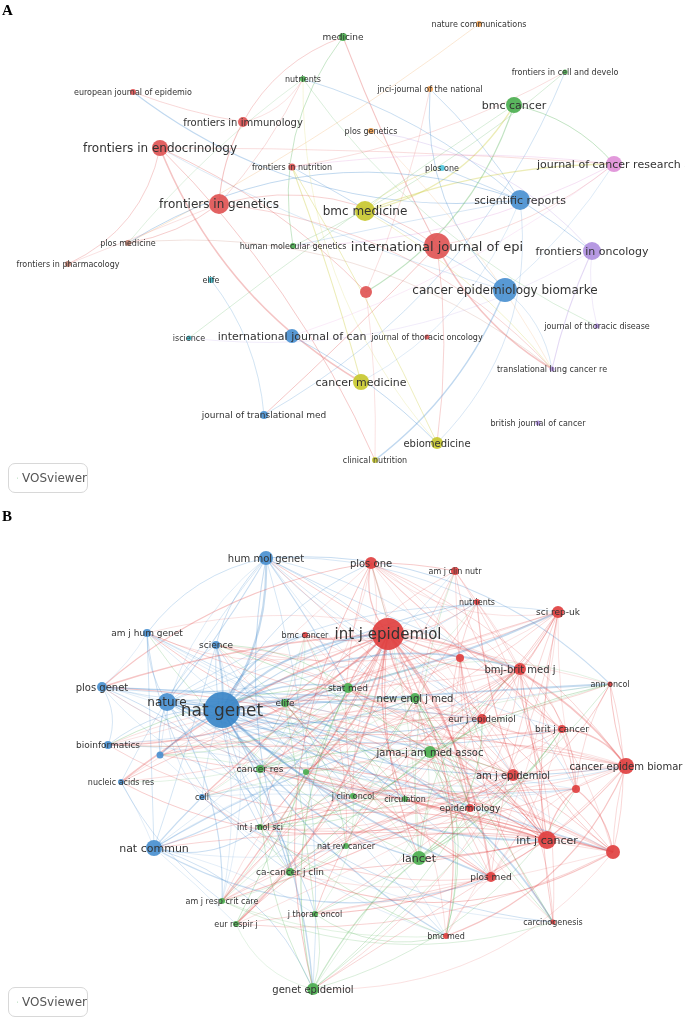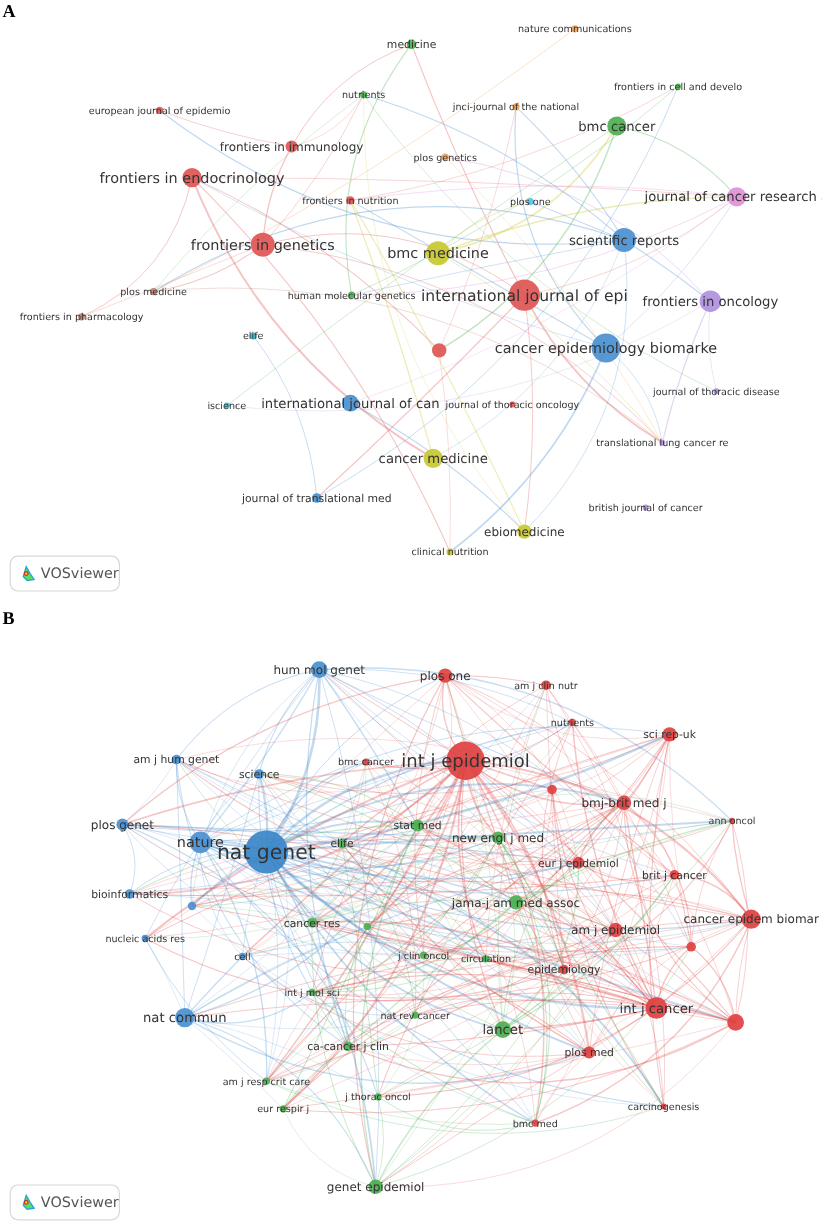--- a/index.html
+++ b/index.html
@@ -1,20 +1,20 @@
 <!DOCTYPE html>
 <html><head>
 <meta charset="utf-8">
 <style>
   html,body{margin:0;padding:0;background:#fff;}
   body{width:685px;height:1024px;position:relative;overflow:hidden;font-family:"DejaVu Sans",sans-serif;}
   .panel-label{position:absolute;font-family:"Liberation Serif",serif;font-weight:bold;font-size:15px;color:#000;}
   svg.net{position:absolute;left:0;}
   .lbl{font-family:"DejaVu Sans",sans-serif;fill:#333;}
-  .vos{position:absolute;width:92px;height:30px;border:1px solid #d8d8d8;border-radius:7px;background:#fff;display:flex;align-items:center;gap:4px;padding-left:8px;box-sizing:border-box;}
+  .vos{position:absolute;width:80px;height:30px;border:1px solid #d8d8d8;border-radius:7px;background:#fff;display:flex;align-items:center;gap:4px;padding-left:8px;box-sizing:border-box;}
   .vos span{font-family:"DejaVu Sans",sans-serif;font-size:12px;color:#555;}
 </style>
 </head>
 <body>
 
 <div class="panel-label" style="left:2px;top:2px;">A</div>
 <svg class="net" id="net-a" width="685" height="500" style="top:0;">
     <g>
       <path d="M343,37 Q276.8979873971193,60.55645576131687 243,122" fill="none" stroke="#e05555" stroke-opacity="0.35" stroke-width="0.7890174897119342"></path>
       <path d="M343,37 Q383.68825017146776,144.33877743484226 437,246" fill="none" stroke="#e05555" stroke-opacity="0.35" stroke-width="1.007445387517147"></path>

